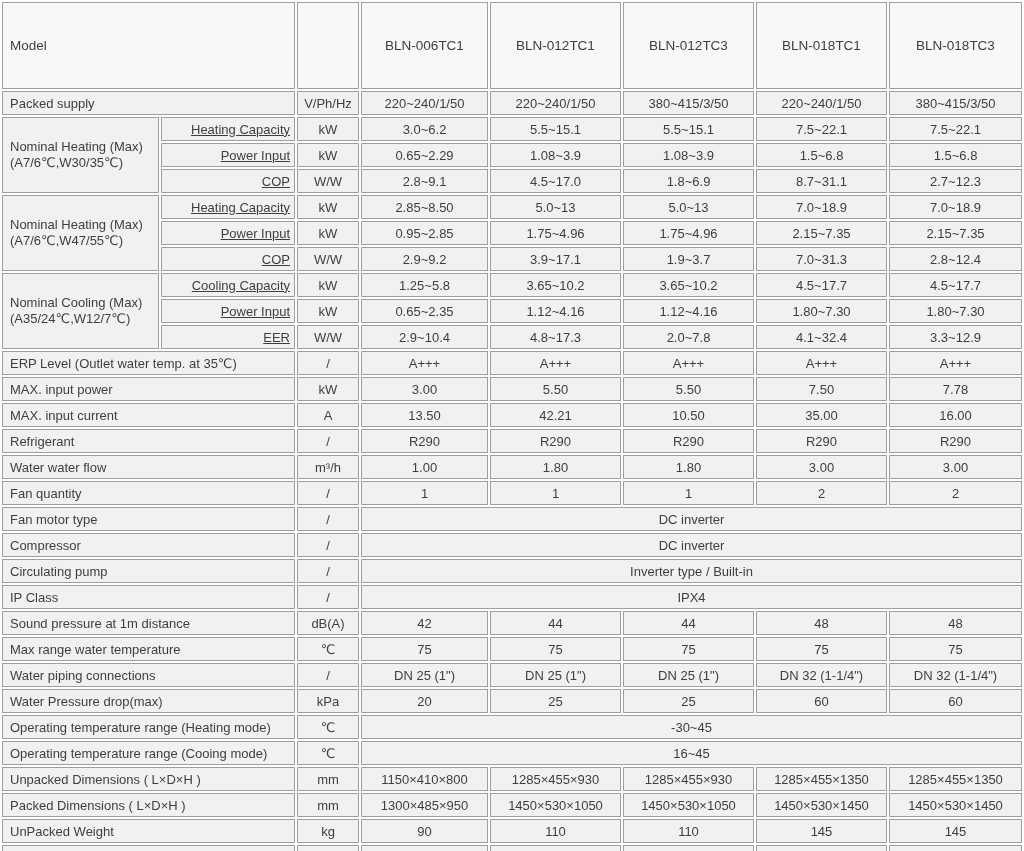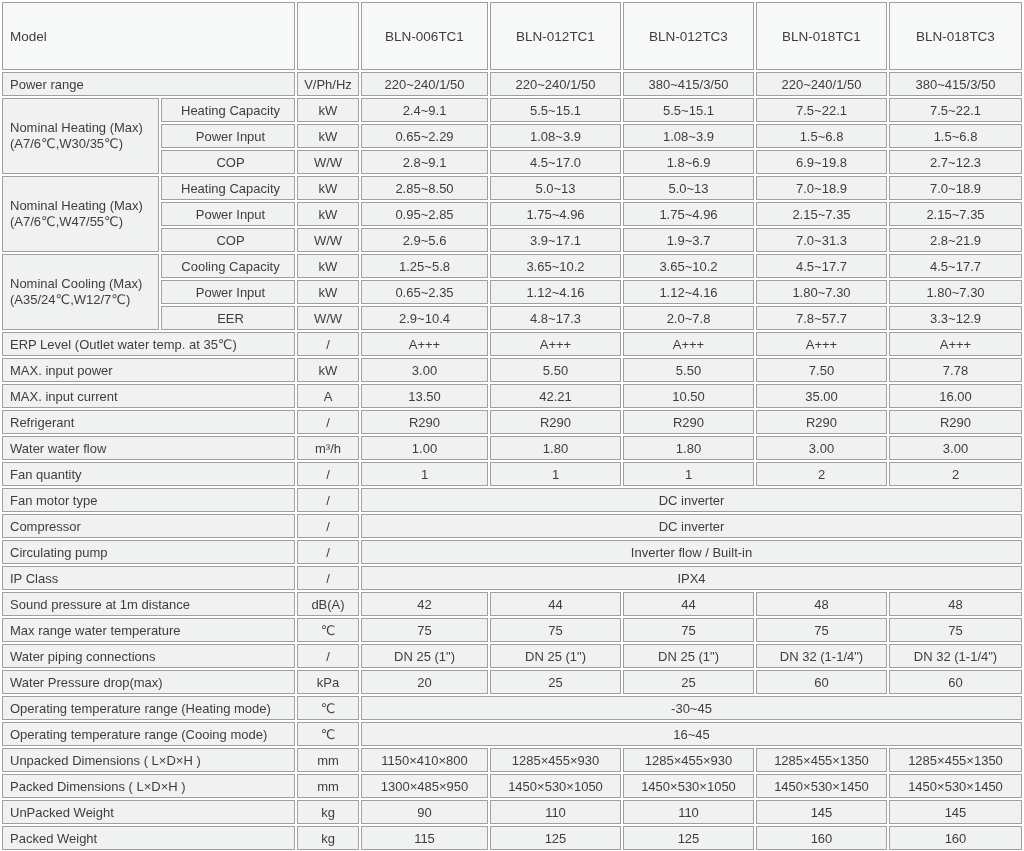--- a/index.html
+++ b/index.html
@@ -14,24 +14,24 @@
     box-sizing:border-box;
     background:#f0f1f1;
     border:1px solid #9f9fa1;
     height:24px;
     padding:0 4px;
     vertical-align:middle;
     text-align:center;
     white-space:nowrap;
     overflow:hidden;
   }
-  tr.r-head td{height:68px;background:#f7f8f8;font-size:13.5px;}
+  tr.r-head td{height:87px;background:#f7f8f8;font-size:13.5px;}
   td.c-label{text-align:left;padding-left:7px;}
   td.c-group{text-align:left;padding-left:7px;line-height:16px;white-space:normal;margin-top:16px;}
-  td.c-sub{text-align:center;padding-left:9px;}
+  td.c-sub{text-align:right;padding-left:9px;text-decoration:underline;}
   td.c-unit{text-align:center;padding:0 2px;margin-left:8px;}
   td.c-val{text-align:center;}
 </style>
 </head>
 <body>
 
 <table class="spec">
   <colgroup>
     <col style="width:157px">
       <col style="width:134px">
@@ -48,58 +48,58 @@
     <td class="c-label" colspan="2">Model</td>
     <td class="c-unit"></td>
     <td class="c-val">BLN-006TC1</td>
     <td class="c-val">BLN-012TC1</td>
     <td class="c-val">BLN-012TC3</td>
     <td class="c-val">BLN-018TC1</td>
     <td class="c-val">BLN-018TC3</td>
   </tr>
 
   <tr>
-    <td class="c-label" colspan="2">Power range</td>
+    <td class="c-label" colspan="2">Packed supply</td>
     <td class="c-unit">V/Ph/Hz</td>
     <td class="c-val">220~240/1/50</td>
     <td class="c-val">220~240/1/50</td>
     <td class="c-val">380~415/3/50</td>
     <td class="c-val">220~240/1/50</td>
     <td class="c-val">380~415/3/50</td>
   </tr>
 
   <tr>
     <td class="c-group" rowspan="3">
       <div>Nominal Heating (Max)</div>
       <div>(A7/6℃,W30/35℃)</div>
     </td>
     <td class="c-sub">Heating Capacity</td>
     <td class="c-unit">kW</td>
-    <td class="c-val">2.4~9.1</td>
+    <td class="c-val">3.0~6.2</td>
     <td class="c-val">5.5~15.1</td>
     <td class="c-val">5.5~15.1</td>
     <td class="c-val">7.5~22.1</td>
     <td class="c-val">7.5~22.1</td>
   </tr>
   <tr>
     <td class="c-sub">Power Input</td>
     <td class="c-unit">kW</td>
     <td class="c-val">0.65~2.29</td>
     <td class="c-val">1.08~3.9</td>
     <td class="c-val">1.08~3.9</td>
     <td class="c-val">1.5~6.8</td>
     <td class="c-val">1.5~6.8</td>
   </tr>
   <tr>
     <td class="c-sub">COP</td>
     <td class="c-unit">W/W</td>
     <td class="c-val">2.8~9.1</td>
     <td class="c-val">4.5~17.0</td>
     <td class="c-val">1.8~6.9</td>
-    <td class="c-val">6.9~19.8</td>
+    <td class="c-val">8.7~31.1</td>
     <td class="c-val">2.7~12.3</td>
   </tr>
 
   <tr>
     <td class="c-group" rowspan="3">
       <div>Nominal Heating (Max)</div>
       <div>(A7/6℃,W47/55℃)</div>
     </td>
     <td class="c-sub">Heating Capacity</td>
     <td class="c-unit">kW</td>
@@ -114,25 +114,25 @@
     <td class="c-unit">kW</td>
     <td class="c-val">0.95~2.85</td>
     <td class="c-val">1.75~4.96</td>
     <td class="c-val">1.75~4.96</td>
     <td class="c-val">2.15~7.35</td>
     <td class="c-val">2.15~7.35</td>
   </tr>
   <tr>
     <td class="c-sub">COP</td>
     <td class="c-unit">W/W</td>
-    <td class="c-val">2.9~5.6</td>
+    <td class="c-val">2.9~9.2</td>
     <td class="c-val">3.9~17.1</td>
     <td class="c-val">1.9~3.7</td>
     <td class="c-val">7.0~31.3</td>
-    <td class="c-val">2.8~21.9</td>
+    <td class="c-val">2.8~12.4</td>
   </tr>
 
   <tr>
     <td class="c-group" rowspan="3">
       <div>Nominal Cooling  (Max)</div>
       <div>(A35/24℃,W12/7℃)</div>
     </td>
     <td class="c-sub">Cooling Capacity</td>
     <td class="c-unit">kW</td>
     <td class="c-val">1.25~5.8</td>
@@ -149,21 +149,21 @@
     <td class="c-val">1.12~4.16</td>
     <td class="c-val">1.80~7.30</td>
     <td class="c-val">1.80~7.30</td>
   </tr>
   <tr>
     <td class="c-sub">EER</td>
     <td class="c-unit">W/W</td>
     <td class="c-val">2.9~10.4</td>
     <td class="c-val">4.8~17.3</td>
     <td class="c-val">2.0~7.8</td>
-    <td class="c-val">7.8~57.7</td>
+    <td class="c-val">4.1~32.4</td>
     <td class="c-val">3.3~12.9</td>
   </tr>
 
   <tr>
     <td class="c-label" colspan="2">ERP Level  (Outlet water temp. at 35℃)</td>
     <td class="c-unit">/</td>
     <td class="c-val">A+++</td>
     <td class="c-val">A+++</td>
     <td class="c-val">A+++</td>
     <td class="c-val">A+++</td>
@@ -228,21 +228,21 @@
 
   <tr>
     <td class="c-label" colspan="2">Compressor</td>
     <td class="c-unit">/</td>
     <td class="c-val" colspan="5">DC inverter</td>
   </tr>
 
   <tr>
     <td class="c-label" colspan="2">Circulating pump</td>
     <td class="c-unit">/</td>
-    <td class="c-val" colspan="5">Inverter flow / Built-in</td>
+    <td class="c-val" colspan="5">Inverter type / Built-in</td>
   </tr>
 
   <tr>
     <td class="c-label" colspan="2">IP Class</td>
     <td class="c-unit">/</td>
     <td class="c-val" colspan="5">IPX4</td>
   </tr>
 
   <tr>
     <td class="c-label" colspan="2">Sound pressure at 1m distance</td>

